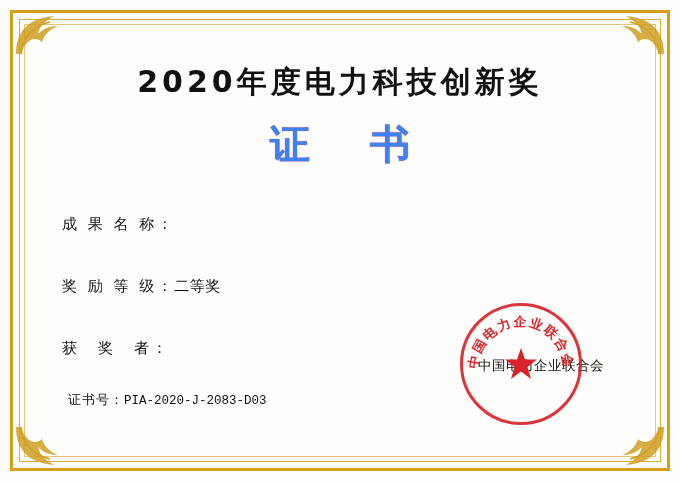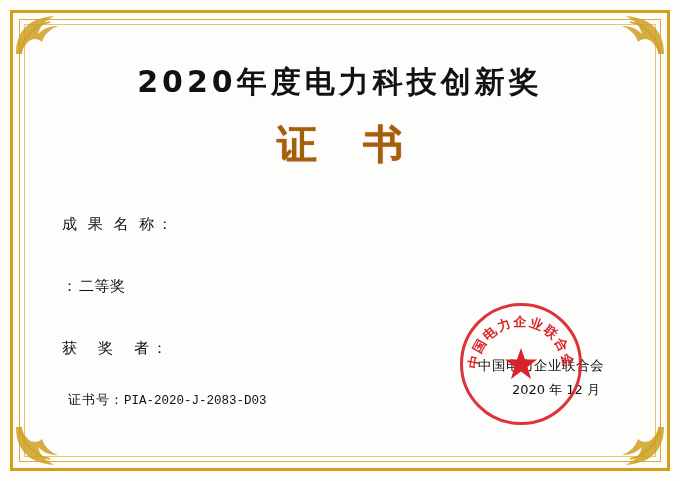--- a/index.html
+++ b/index.html
@@ -79,25 +79,25 @@
     font-weight: bold;
     font-size: 30px;
     letter-spacing: 4px;
     color: #111111;
     white-space: nowrap;
   }
 
   .subtitle {
     text-align: center;
     margin-top: 14px;
-    font-family: Liberation Serif, serif;
+    font-family: Liberation Mono, monospace;
     font-weight: bold;
     font-size: 40px;
     letter-spacing: 18px;
-    color: #a16207;
+    color: #3b82f6;
     text-shadow: 0 0 1px #d2242a;
     white-space: nowrap;
     padding-left: 18px;
   }
 
   .fields {
     margin-top: 34px;
     padding-left: 22px;
   }
   .field-row {
@@ -248,37 +248,37 @@
     <div class="subtitle">证 书</div>
 
     <div class="fields">
 
       <div class="field-row">
         <span class="field-label">成 果 名 称</span>
         <span class="field-colon">：</span>
       </div>
 
       <div class="field-row">
+        <span class="field-label">奖 励 等 级</span>
         <span class="field-colon">：</span>
         <span class="field-value">二等奖</span>
       </div>
 
       <div class="field-row">
         <span class="field-label">获　奖　者</span>
         <span class="field-colon">：</span>
       </div>
 
     </div>
 
     <div class="cert-no">
       <span class="cn-label">证书号：</span><span class="cn-value">PIA-2020-J-2083-D03</span>
     </div>
 
     <div class="org-line">中国电力企业联合会</div>
-    <div class="seal-date">2020 年 12 月</div>
 
     <div class="seal">
       <div class="seal-ring"></div>
       <div class="seal-top-text">
         <svg width="122" height="122" viewBox="0 0 122 122">
           <defs>
             <path id="arcpath" d="M 18 66 A 43 43 0 0 1 104 66" fill="none"></path>
           </defs>
           <text font-family="DejaVu Sans, Liberation Sans, sans-serif" font-size="13" font-weight="bold" fill="#d8232a" letter-spacing="2">
             <textPath href="#arcpath" startOffset="50%" text-anchor="middle">中国电力企业联合会</textPath>

